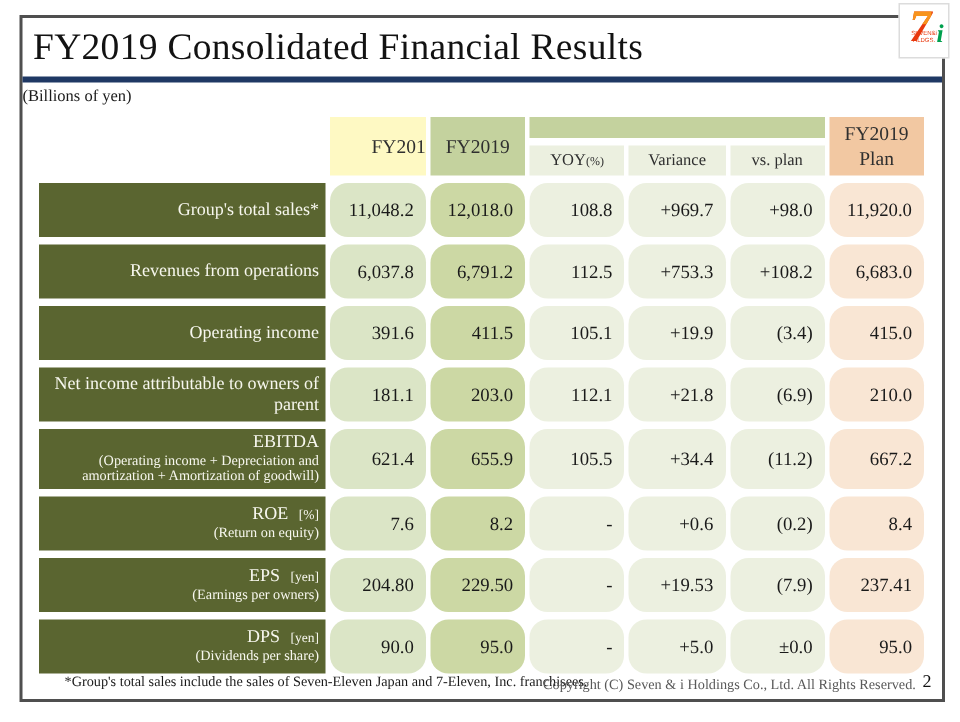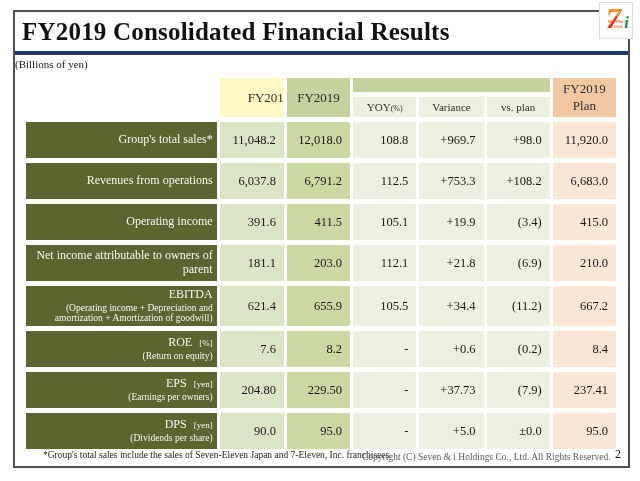--- a/index.html
+++ b/index.html
@@ -14,21 +14,21 @@
     position: absolute;
     left: 13px; top: 10px;
     width: 617px; height: 458px;
     border: 2px solid #4f4f4f;
     background: #ffffff;
   }
   
   .page-title {
     margin: 3px 40px 0 7px;
     font-size: 25px;
-    font-weight: 700;
+    font-weight: 400;
     color: #121212;
     line-height: 33px;
     white-space: nowrap;
     letter-spacing: 0.2px;
   }
   .title-rule {
     margin-top: 3px;
     height: 2px;
     border-top: 3px solid #1f3864;
     border-bottom: 1px solid #1f3864;
@@ -101,20 +101,21 @@
     font-size: 12px;
     line-height: 1.15;
   }
   td.label .unit { font-size: 9px; margin-left: 7px; }
   td.label .sub  { font-size: 9.5px; line-height: 1.12; margin-top: 1px; }
   td.num {
     text-align: right;
     padding-right: 8px;
     font-size: 12.5px;
     color: #1a1a1a;
+    border-radius: 12px;
   }
   .c18  { background: #dbe5c6; }
   .c19  { background: #ccd8a4; margin-left: 36px; }
   .pale { background: #ecf0e0; }
   .plan { background: #f9e6d4; }
   
   .footnote {
     position: absolute; left: 28px; bottom: 6px;
     font-size: 9.5px; color: #1a1a1a;
   }
@@ -216,21 +217,21 @@
           <td class="num pale">-</td>
           <td class="num pale">+0.6</td>
           <td class="num pale">(0.2)</td>
           <td class="num plan">8.4</td>
         </tr>
         <tr>
           <td class="label"><span>EPS</span><span class="unit">[yen]</span><div class="sub">(Earnings per owners)</div></td>
           <td class="num c18">204.80</td>
           <td class="num c19">229.50</td>
           <td class="num pale">-</td>
-          <td class="num pale">+37.73</td>
+          <td class="num pale">+19.53</td>
           <td class="num pale">(7.9)</td>
           <td class="num plan">237.41</td>
         </tr>
         <tr>
           <td class="label"><span>DPS</span><span class="unit">[yen]</span><div class="sub">(Dividends per share)</div></td>
           <td class="num c18">90.0</td>
           <td class="num c19">95.0</td>
           <td class="num pale">-</td>
           <td class="num pale">+5.0</td>
           <td class="num pale">±0.0</td>

